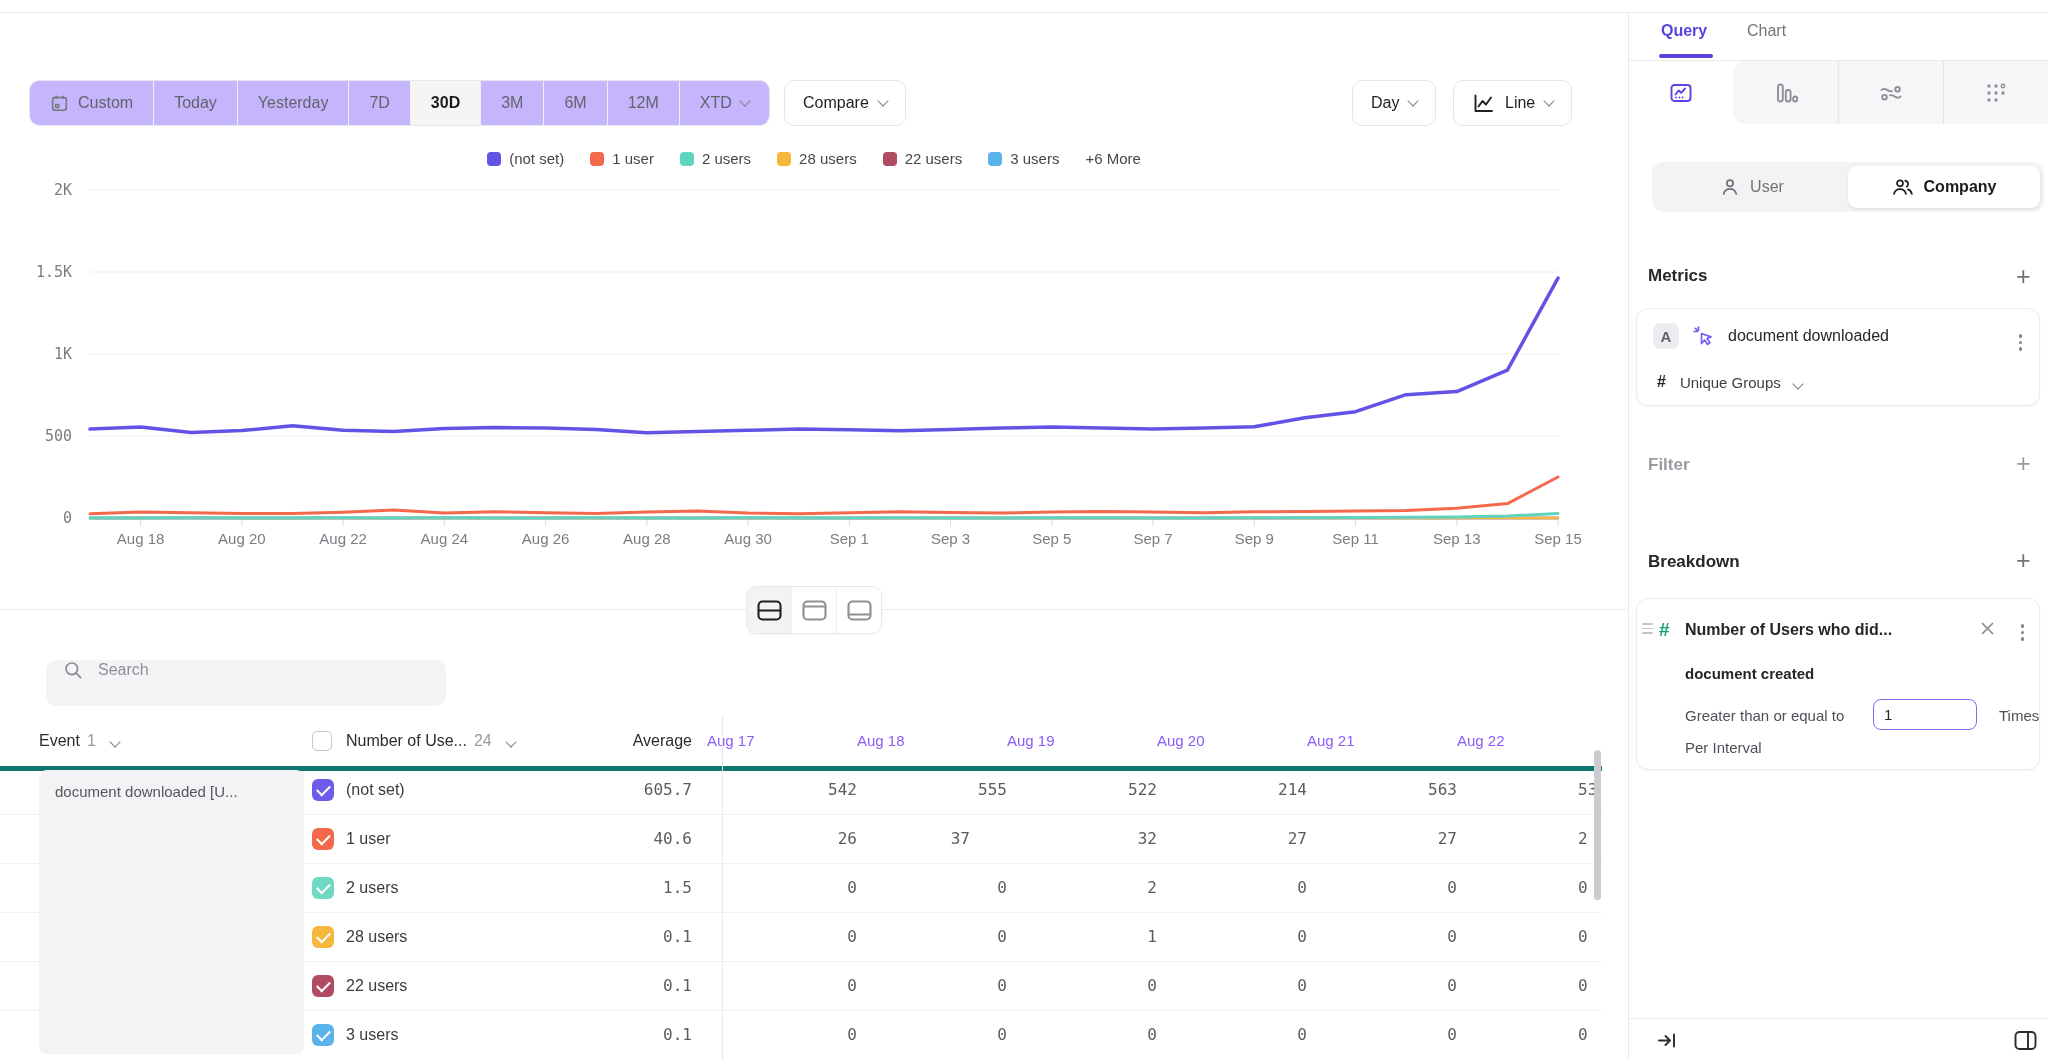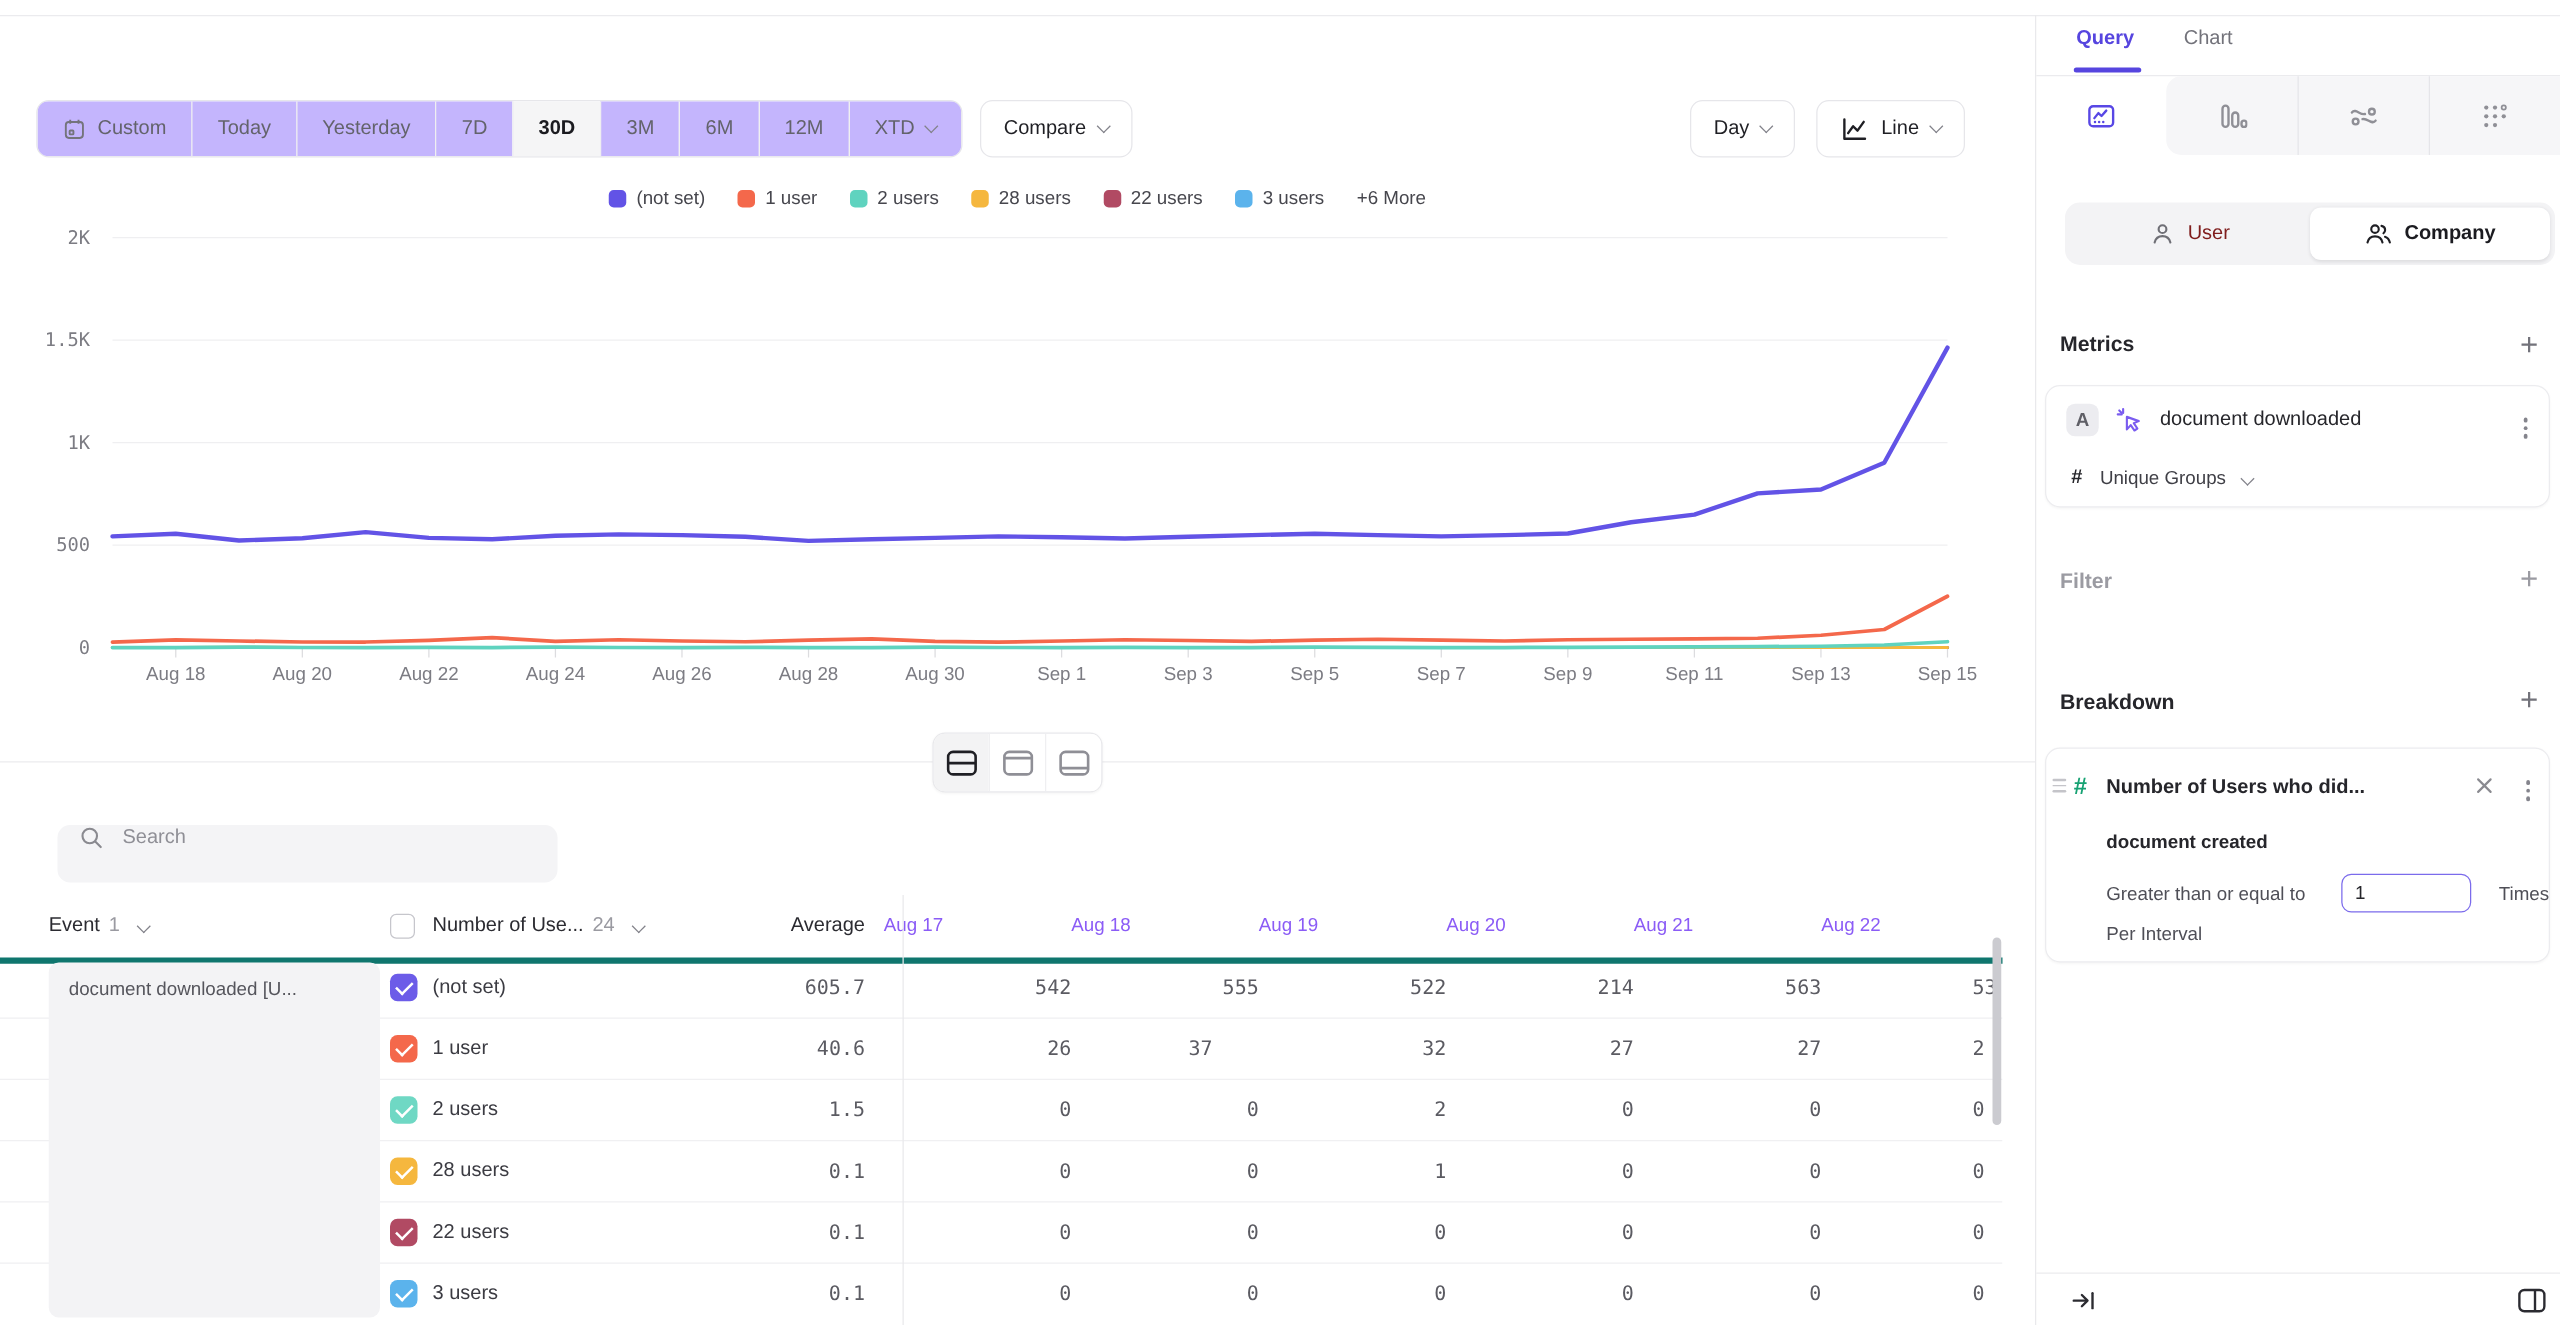--- a/index.html
+++ b/index.html
@@ -51,21 +51,21 @@
   .vdiv{position:absolute;background:#e9e9ec;width:1px;}
   .sbar{position:absolute;left:1594px;top:750px;width:7px;height:150px;border-radius:4px;background:#cbcbd0;cursor:pointer;}
   
   .ptab{position:absolute;top:22px;font-size:16px;cursor:pointer;}
   .ptab.on{color:#5645df;font-weight:700;}
   .ptab.off{color:#72727a;}
   .underline{position:absolute;top:54px;height:4px;border-radius:2px;background:#5645df;}
   .gray-block{position:absolute;background:#f6f6f8;border-radius:12px 0 0 12px;}
   .icell{position:absolute;top:61px;width:105px;height:63px;display:flex;align-items:center;justify-content:center;cursor:pointer;}
   .seg{position:absolute;display:flex;background:#f3f3f5;border-radius:12px;padding:4px;box-sizing:border-box;}
-  .seg .half{flex:1;display:flex;align-items:center;justify-content:center;gap:10px;font-size:16px;border-radius:9px;cursor:pointer;color:#7f1d1d;}
+  .seg .half{flex:1;display:flex;align-items:center;justify-content:center;gap:10px;font-size:16px;border-radius:9px;cursor:pointer;color:#737373;}
   .seg .half.on{background:#fff;box-shadow:0 1px 3px rgba(20,20,30,.10);font-weight:700;color:#1b1b20;}
   .sect-title{font-size:17px;font-weight:700;color:#26262b;}
   .sect-title.muted{color:#9b9ba2;}
   .plus{font-size:25px;font-weight:300;color:#73737b;line-height:20px;cursor:pointer;}
   .card{position:absolute;border:1px solid #ececef;border-radius:12px;background:#fff;box-shadow:0 1px 2px rgba(20,20,30,.04);box-sizing:border-box;}
   .badge-a{display:inline-flex;align-items:center;justify-content:center;width:26px;height:26px;border-radius:7px;background:#ececf0;color:#5f5f66;font-size:15px;font-weight:600;}
   .kebab{display:flex;flex-direction:column;gap:3px;cursor:pointer;padding:3px;}
   .kebab i{width:3.5px;height:3.5px;border-radius:50%;background:#84848c;}
   .hash-green{color:#17a273;font-size:19px;font-weight:700;}
   .hash-dark{color:#26262b;font-size:16px;font-weight:600;}

